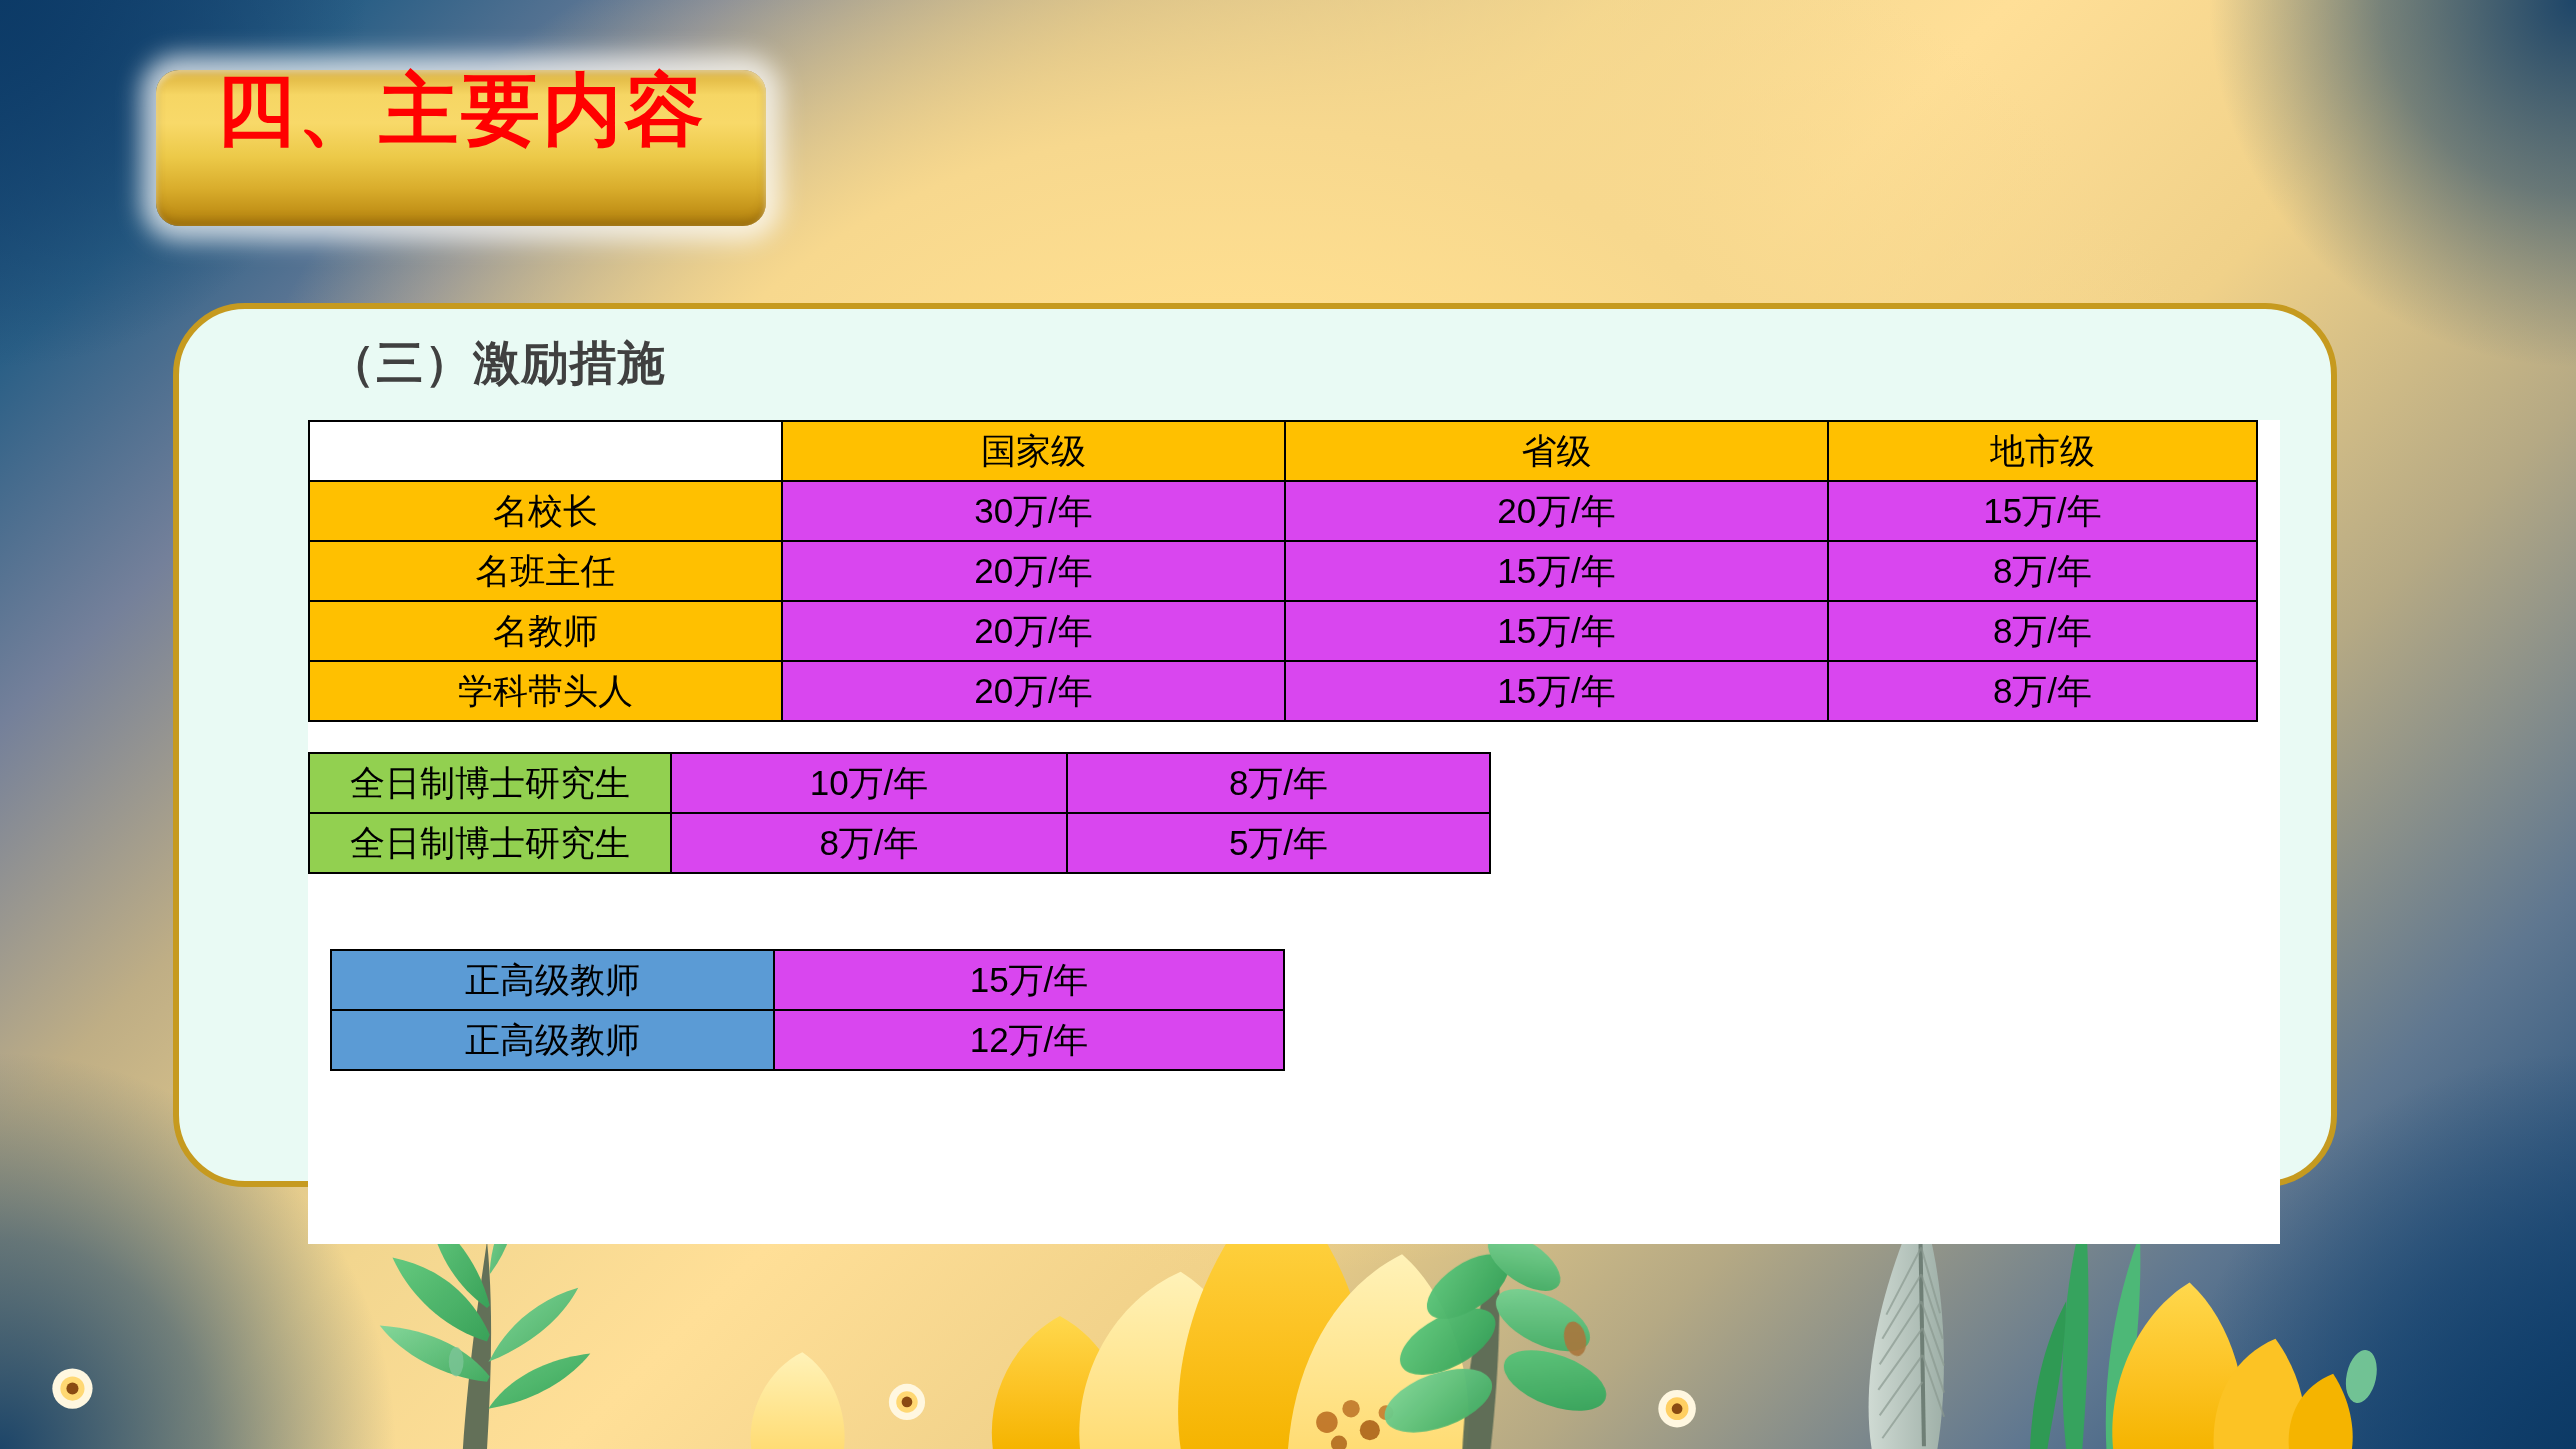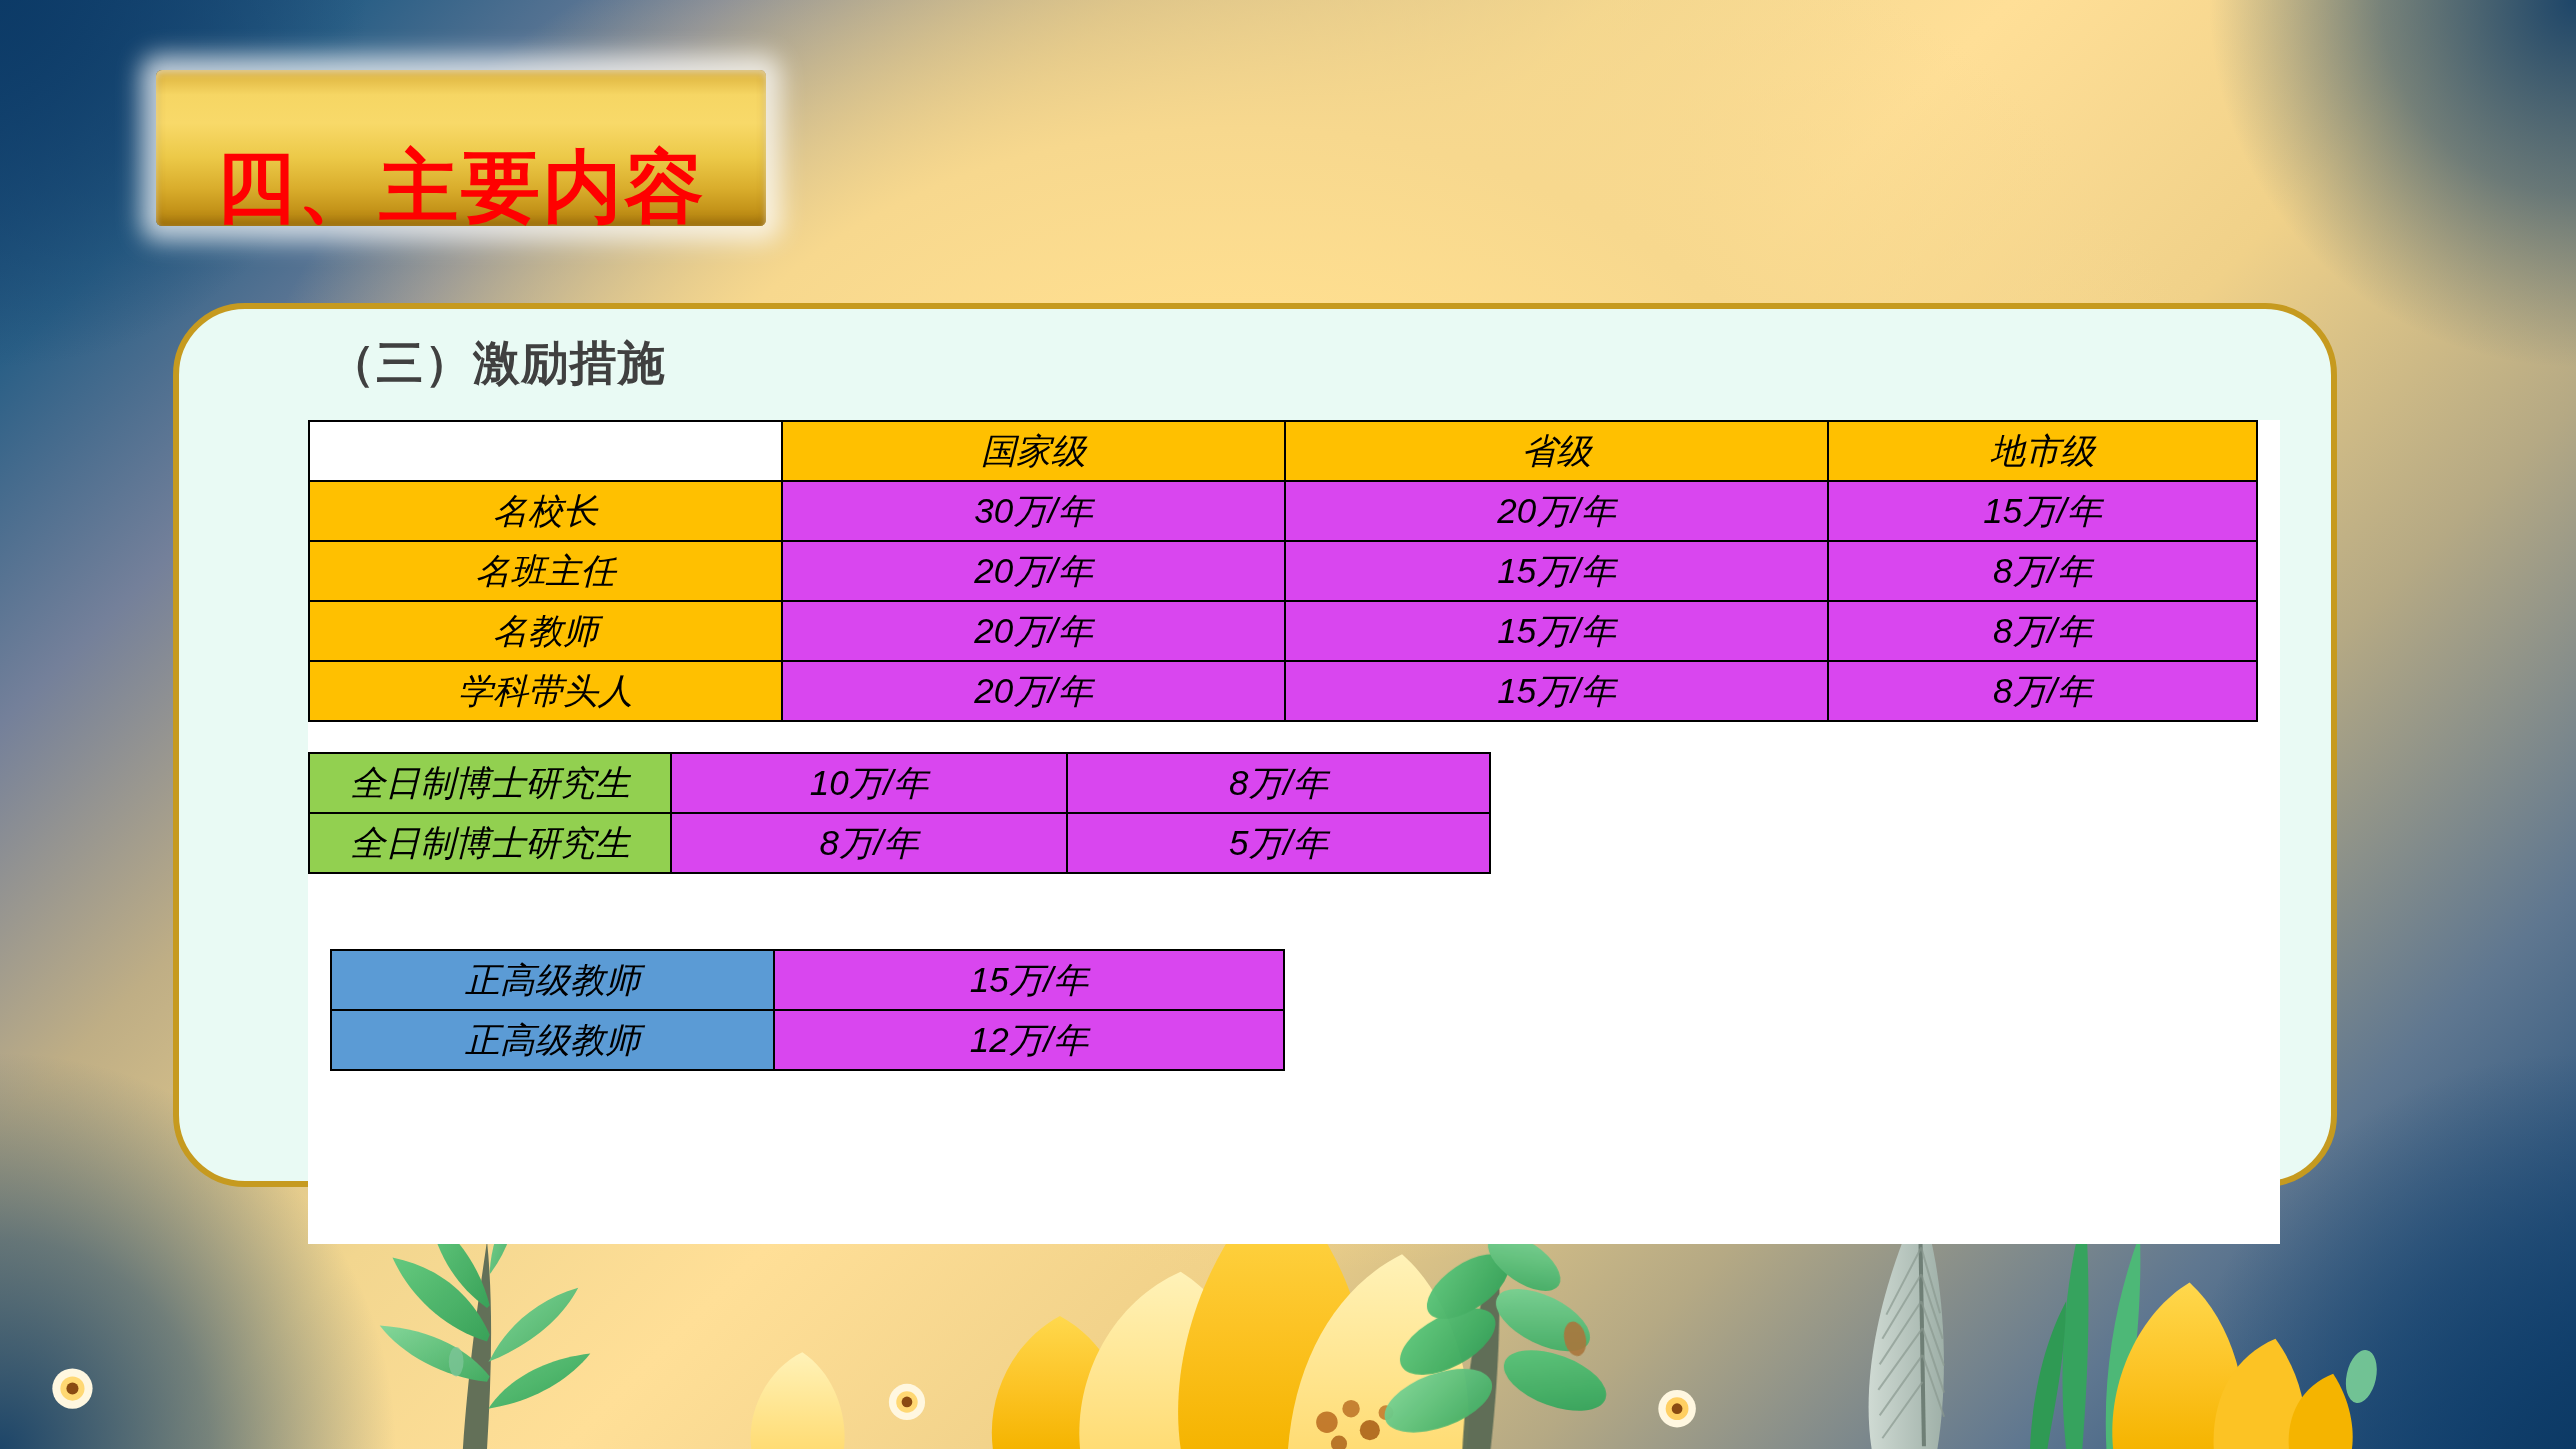--- a/index.html
+++ b/index.html
@@ -27,28 +27,28 @@
       radial-gradient(circle 550px at 0% 100%, rgba(12,58,102,0.92) 0%, rgba(16,62,106,0.55) 38%, rgba(20,70,112,0.0) 72%),
       radial-gradient(circle 550px at 100% 100%, rgba(12,58,102,0.92) 0%, rgba(16,62,106,0.55) 38%, rgba(20,70,112,0.0) 72%);
     pointer-events: none;
   }
 
   
   .title-plate {
     position: absolute;
     left: 156px; top: 70px;
     width: 610px; height: 156px;
-    border-radius: 6px;
+    border-radius: 23px;
     background: linear-gradient(180deg, #c89a22 0%, #e3bb46 5%, #f6d664 16%, #f8d969 34%, #ecc948 56%, #d9ad2c 76%, #c08f16 92%, #ae7f10 100%);
     box-shadow:
       0 0 0 4.7px rgba(255,255,255,0.0),
       0 0 23px 14.8px rgba(255,255,255,0.72),
       inset 0 3.4px 6px rgba(255,255,255,0.55),
       inset 0 -5.4px 9.4px rgba(120,80,0,0.38);
-    display: flex; align-items: flex-end; justify-content: center;
+    display: flex; align-items: flex-start; justify-content: center;
   }
   .title-plate .glyph {
     color: #ff0000;
     font-size: 79px;
     font-weight: bold;
     letter-spacing: 2.7px;
     line-height: 1;
     white-space: nowrap;
   }
 
@@ -73,21 +73,20 @@
     white-space: nowrap;
     line-height: 1;
   }
 
   
   .tables-panel {
     position: absolute;
     left: 129px; top: 111px;
     width: 1972px; height: 824px;
     background: #ffffff;
-    font-style: italic;
   }
 
   
   table.grid {
     position: absolute;
     border-collapse: collapse;
     table-layout: fixed;
   }
   table.grid td {
     border: 2.7px solid #000000;

